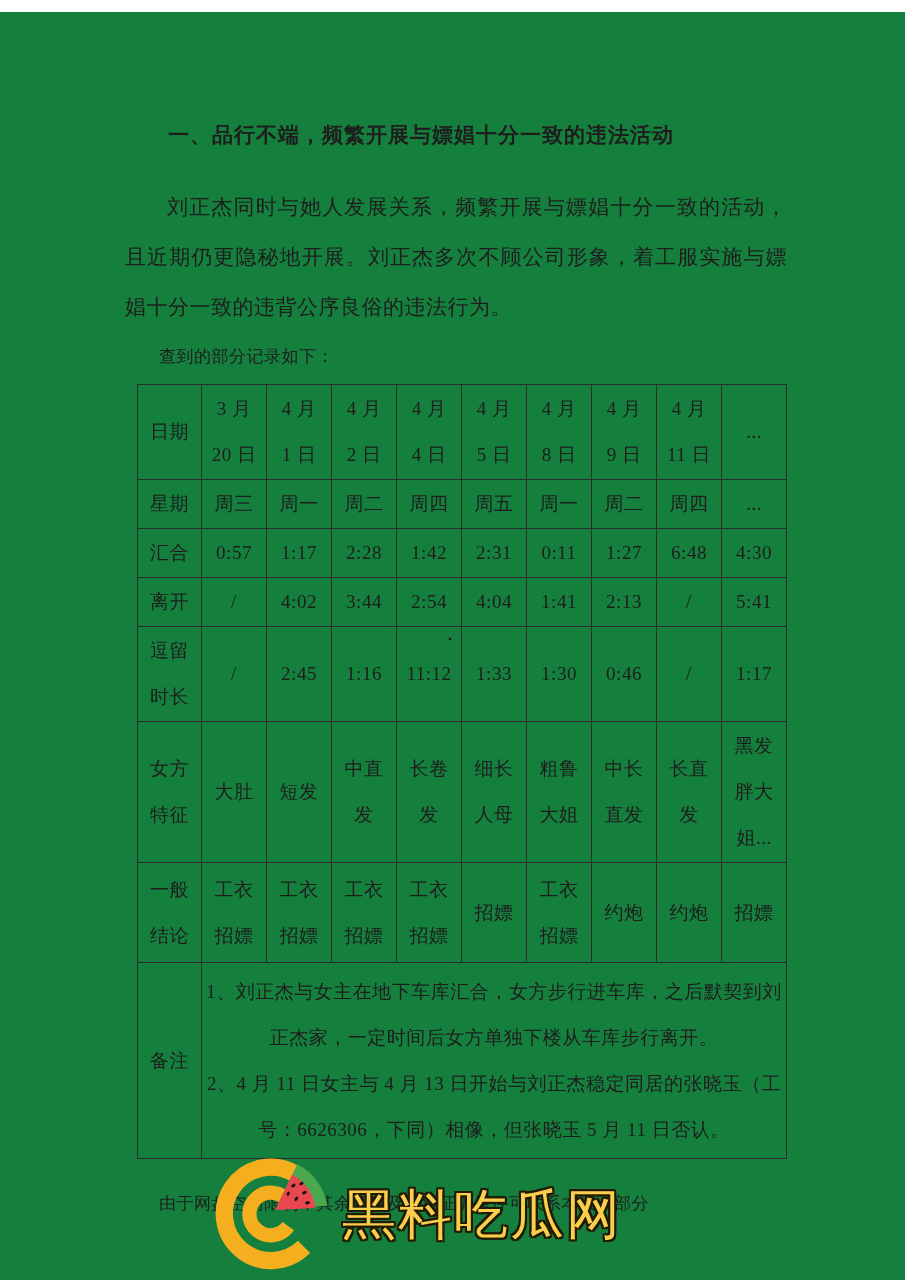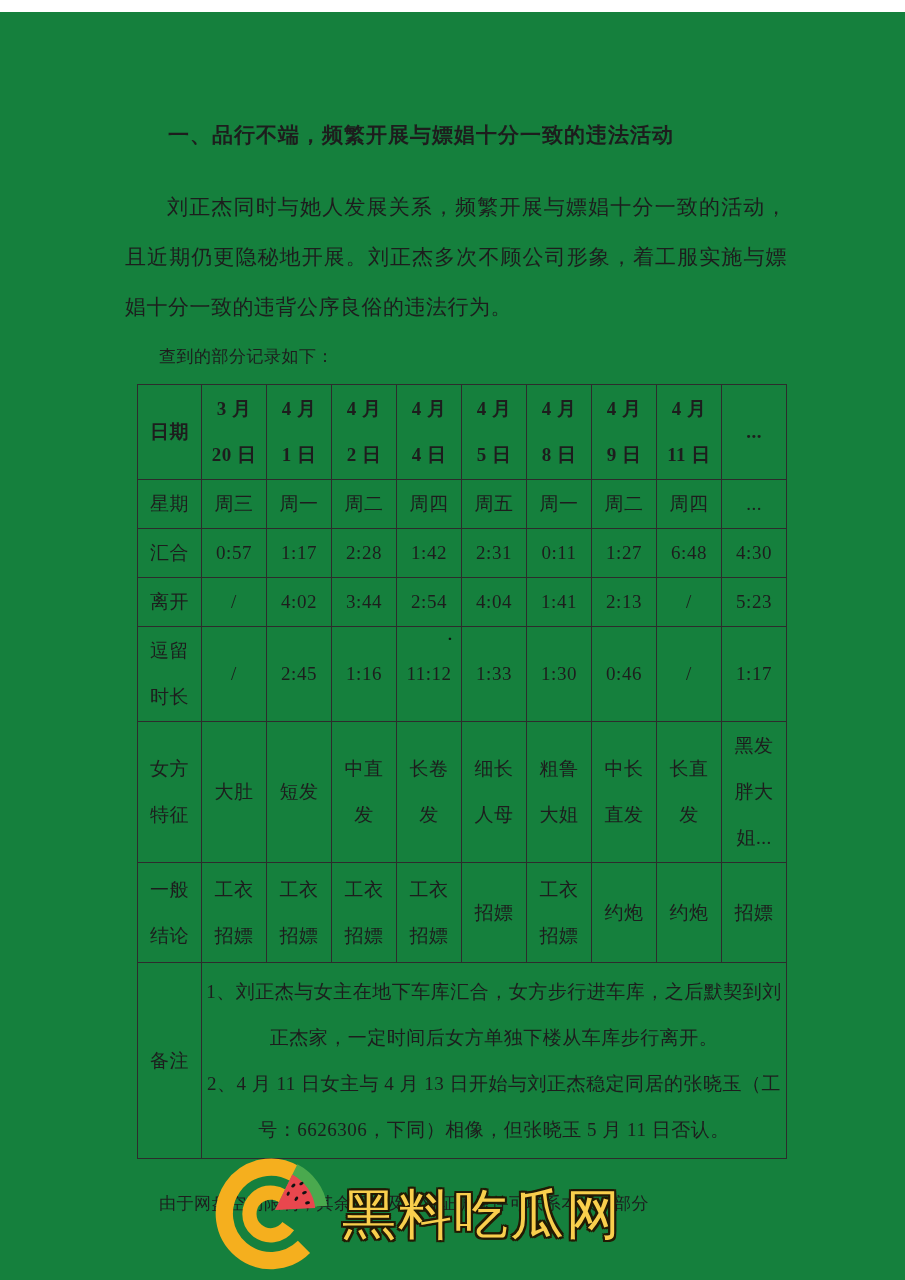--- a/index.html
+++ b/index.html
@@ -54,21 +54,21 @@
   table.records td {
     border: 1px solid #2c2c2c;
     text-align: center;
     vertical-align: middle;
     font-size: 19px;
     line-height: 46px;
     white-space: pre-line;
     padding: 1px 2px;
     letter-spacing: 0.5px;
   }
-  tr.r-date   td { height: 70px; font-weight: bold; }
+  tr.r-date   td { height: 70px; }
   tr.r-week   td { height: 49px; }
   tr.r-meet   td { height: 49px; }
   tr.r-leave  td { height: 49px; }
   tr.r-stay   td { height: 91px; }
   tr.r-female td { height: 94px; text-align: center; }
   tr.r-concl  td { height: 100px; }
   tr.r-remarks td { height: 196px; }
   td.small {
     font-size: 15px;
     line-height: 29px;
@@ -199,21 +199,21 @@
         <tr class="r-leave">
           <td>离开</td>
           <td>/</td>
           <td>4:02</td>
           <td>3:44</td>
           <td>2:54</td>
           <td>4:04</td>
           <td>1:41</td>
           <td>2:13</td>
           <td>/</td>
-          <td>5:23</td>
+          <td>5:41</td>
         </tr>
         <tr class="r-stay">
           <td>逗留
 时长</td>
           <td>/</td>
           <td>2:45</td>
           <td>1:16</td>
           <td class="pos-rel"><span>11:12</span><span class="stray-dot">·</span></td>
           <td>1:33</td>
           <td>1:30</td>

